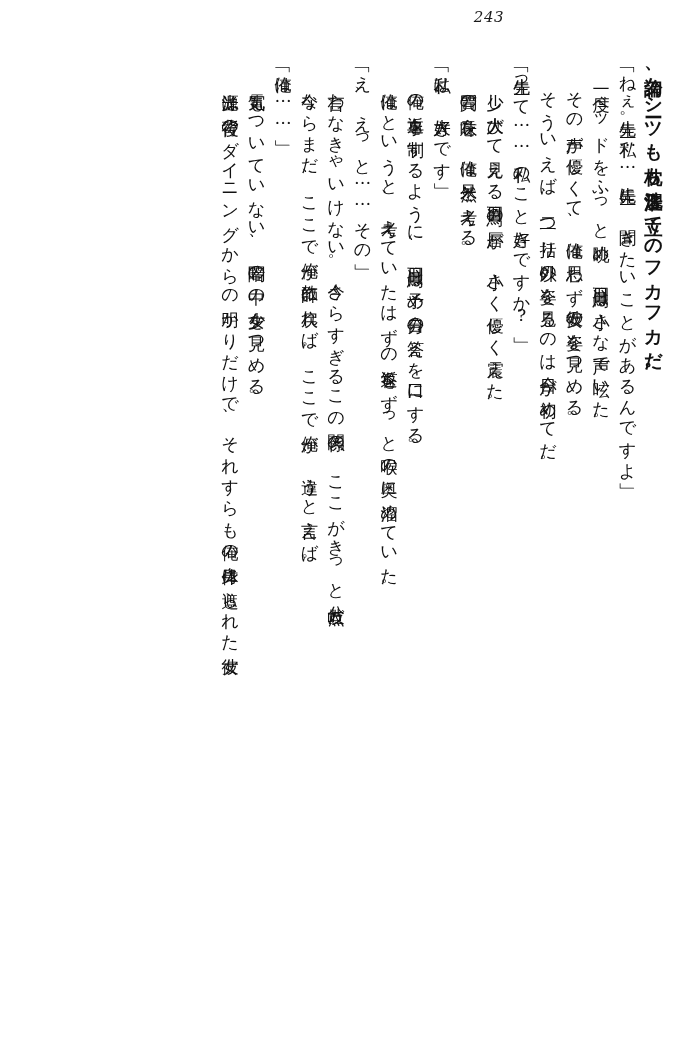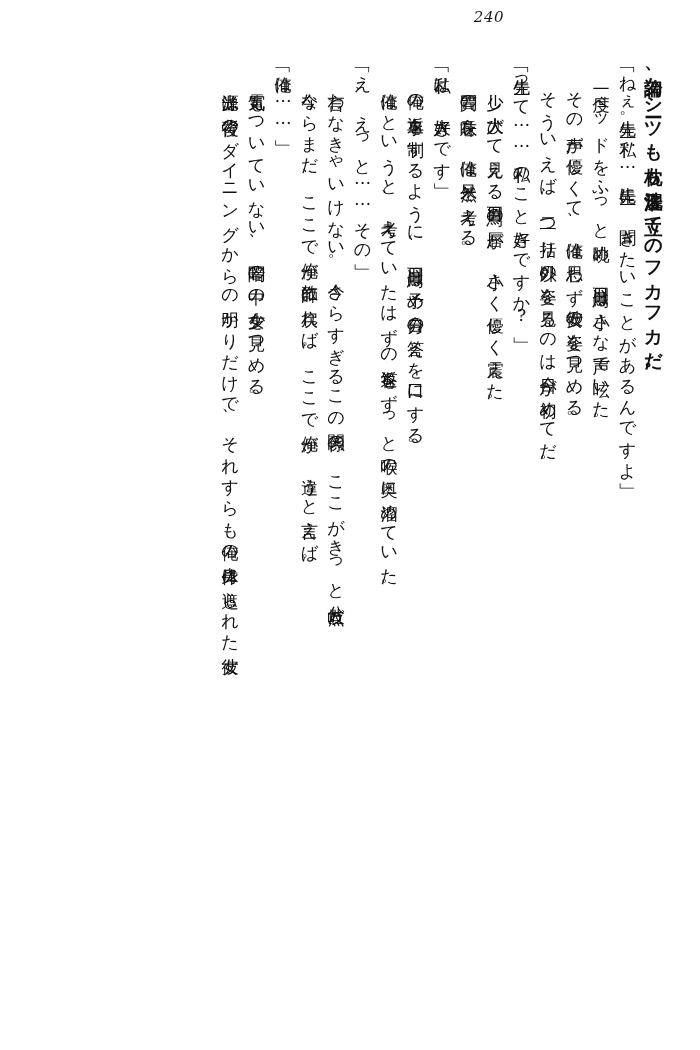--- a/index.html
+++ b/index.html
@@ -75,21 +75,21 @@
 
   .tcol.indent1 {
     padding-top: 18px;
   }
 </style>
 </head>
 <body>
 
 <div class="page">
 
-  <div class="page-number">240</div>
+  <div class="page-number">243</div>
 
   <div class="text-block">
     <div class="tcol lead">勿論、シーツも枕も洗濯し立てのフカフカだ。</div>
     <div class="tcol">「ねぇ先生。私……先生に、聞きたいことがあるんですよ」</div>
     <div class="tcol indent1">一度ベッドをふっと眺め、羽目鳥は小さな声で呟いた。</div>
     <div class="tcol indent1">その声が優しくて、俺は思わず彼女の姿を見つめる。</div>
     <div class="tcol indent1">そういえば、二つ括り以外の姿を見るのは今日が初めてだ。</div>
     <div class="tcol">「先生って……私のこと好きですか?」</div>
     <div class="tcol indent1">少し大人びて見える羽目鳥の唇が、小さく優しく震えた。</div>
     <div class="tcol indent1">質問の意味を、俺は呆然と考える。</div>

